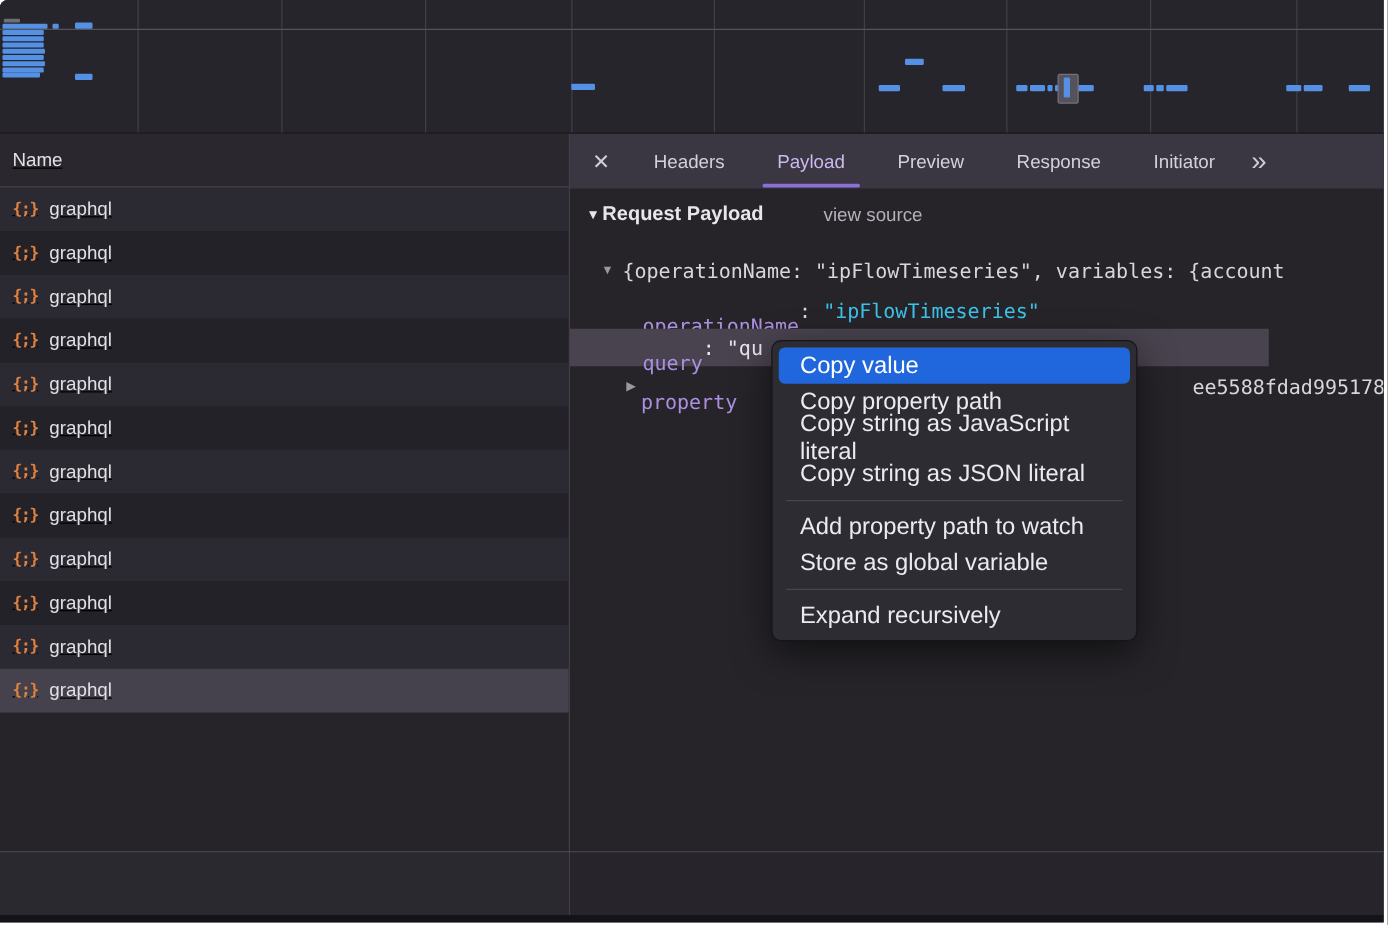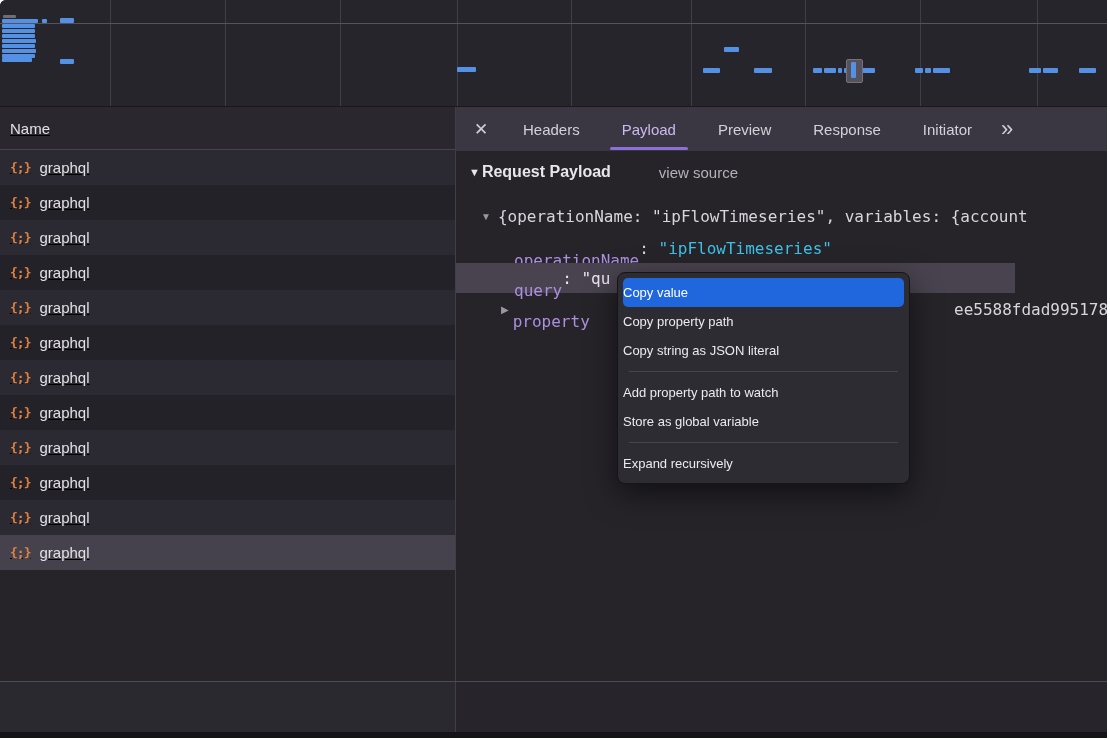--- a/index.html
+++ b/index.html
@@ -69,22 +69,22 @@
   
   .bottom-divider{position:absolute;left:0;top:681px;width:1107px;height:1px;background:#4e4b55;}
   .bottom-strip-left{position:absolute;left:0;top:682px;width:455px;height:50px;background:#2b2930;}
   .bottom-strip-right{position:absolute;left:456px;top:682px;width:651px;height:50px;background:#27252b;}
   .black-bar{position:absolute;left:0;top:732px;width:1107px;height:6px;background:#141418;}
 
   
   .menu{position:absolute;left:617px;top:272px;width:293px;background:#2d2c32;
         border:1px solid #151518;border-radius:8px;box-shadow:0 10px 30px rgba(0,0,0,.55);
         padding:5px 0;box-sizing:border-box;z-index:10;}
-  .mitem{height:29px;display:flex;align-items:center;margin:0 5px;padding-left:0;
-         color:#eceaf0;font-size:13px;border-radius:5px;cursor:default;}
+  .mitem{height:29px;display:flex;align-items:center;margin:0 5px;padding-left:17px;
+         color:#eceaf0;font-size:19px;border-radius:5px;cursor:default;}
   .mitem.highlighted{background:#2066dd;color:#ffffff;}
   .msep{height:1px;background:#47454b;margin:6px 11px;}
 </style>
 </head>
 <body>
 
 <div class="page">
   <div class="devtools">
 
     <div class="overview" id="overview">
@@ -228,20 +228,21 @@
     </div>
 
     <div class="bottom-divider"></div>
     <div class="bottom-strip-left"></div>
     <div class="bottom-strip-right"></div>
     <div class="black-bar"></div>
 
     <div class="menu" id="menu">
         <div class="mitem highlighted">Copy value</div>
         <div class="mitem">Copy property path</div>
+        <div class="mitem">Copy string as JavaScript literal</div>
         <div class="mitem">Copy string as JSON literal</div>
         <div class="msep"></div>
         <div class="mitem">Add property path to watch</div>
         <div class="mitem">Store as global variable</div>
         <div class="msep"></div>
         <div class="mitem">Expand recursively</div>
       </div>
   </div>
 </div>
 

